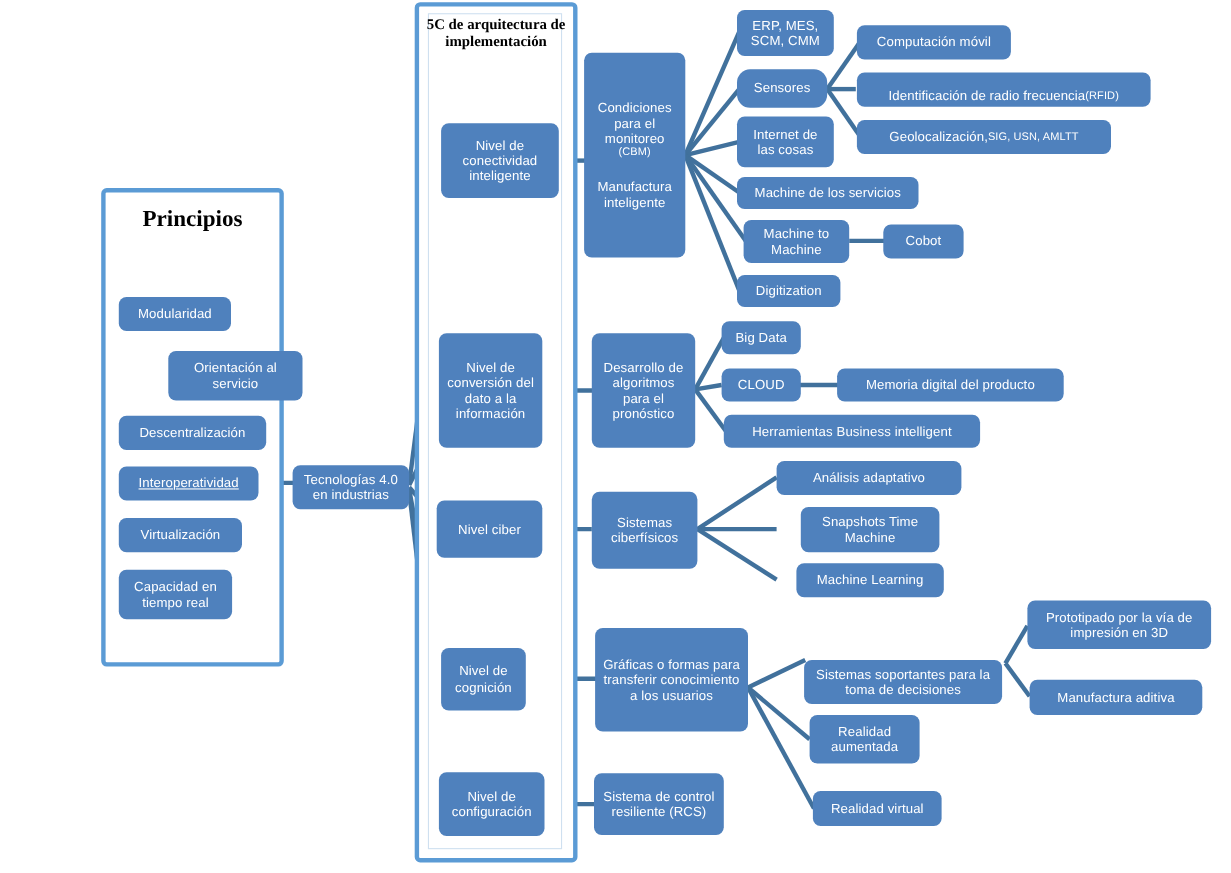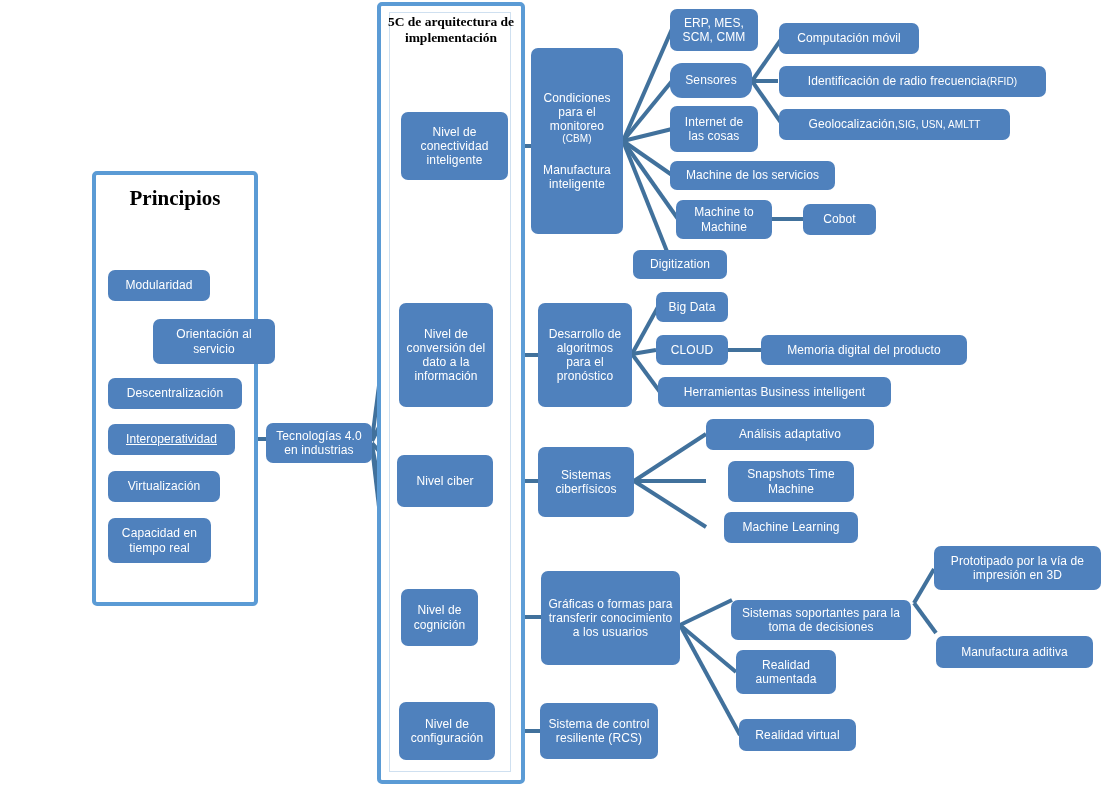--- a/index.html
+++ b/index.html
@@ -132,24 +132,24 @@
 
   <div class="node sm" style="left:541px;top:571px;width:139px;height:94px;">Gráficas o formas para transferir conocimiento a los usuarios</div>
 
   <div class="node sm" style="left:540px;top:703px;width:118px;height:56px;">Sistema de control resiliente (RCS)</div>
 
   <div class="node sm" style="left:670px;top:9px;width:88px;height:42px;">ERP, MES, SCM, CMM</div>
   <div class="node sm" style="left:670px;top:63px;width:82px;height:35px;border-radius:12px;">Sensores</div>
   <div class="node sm" style="left:670px;top:106px;width:88px;height:46px;">Internet de las cosas</div>
   <div class="node sm" style="left:670px;top:161px;width:165px;height:29px;">Machine de los servicios</div>
   <div class="node sm" style="left:676px;top:200px;width:96px;height:39px;">Machine to Machine</div>
-  <div class="node sm" style="left:633px;top:250px;width:94px;height:29px;">Digitization</div>
+  <div class="node sm" style="left:670px;top:250px;width:94px;height:29px;">Digitization</div>
 
   <div class="node sm" style="left:779px;top:23px;width:140px;height:31px;">Computación móvil</div>
-  <div class="node sm" style="left:779px;top:66px;width:267px;height:31px;">
+  <div class="node sm" style="left:779px;top:66px;width:267px;height:31px;align-items:flex-end;">
     <span>Identificación de radio frecuencia </span>
       <span class="caps">(RFID)</span>
   </div>
   <div class="node sm" style="left:779px;top:109px;width:231px;height:31px;">
     <span>Geolocalización, </span>
       <span class="caps">SIG, USN, AMLTT</span>
   </div>
 
   <div class="node sm" style="left:803px;top:204px;width:73px;height:31px;">Cobot</div>
 
@@ -160,15 +160,15 @@
 
   <div class="node sm" style="left:706px;top:419px;width:168px;height:31px;">Análisis adaptativo</div>
   <div class="node sm" style="left:728px;top:461px;width:126px;height:41px;">Snapshots Time Machine</div>
   <div class="node sm" style="left:724px;top:512px;width:134px;height:31px;">Machine Learning</div>
 
   <div class="node sm" style="left:731px;top:600px;width:180px;height:40px;">Sistemas soportantes para la toma de decisiones</div>
   <div class="node sm" style="left:736px;top:650px;width:100px;height:44px;">Realidad aumentada</div>
   <div class="node sm" style="left:739px;top:719px;width:117px;height:32px;">Realidad virtual</div>
 
   <div class="node sm" style="left:934px;top:546px;width:167px;height:44px;">Prototipado por la vía de impresión en 3D</div>
-  <div class="node sm" style="left:936px;top:618px;width:157px;height:32px;margin-top:18px;">Manufactura aditiva</div>
+  <div class="node sm" style="left:936px;top:618px;width:157px;height:32px;">Manufactura aditiva</div>
 
 </div>
 
 </body></html>

